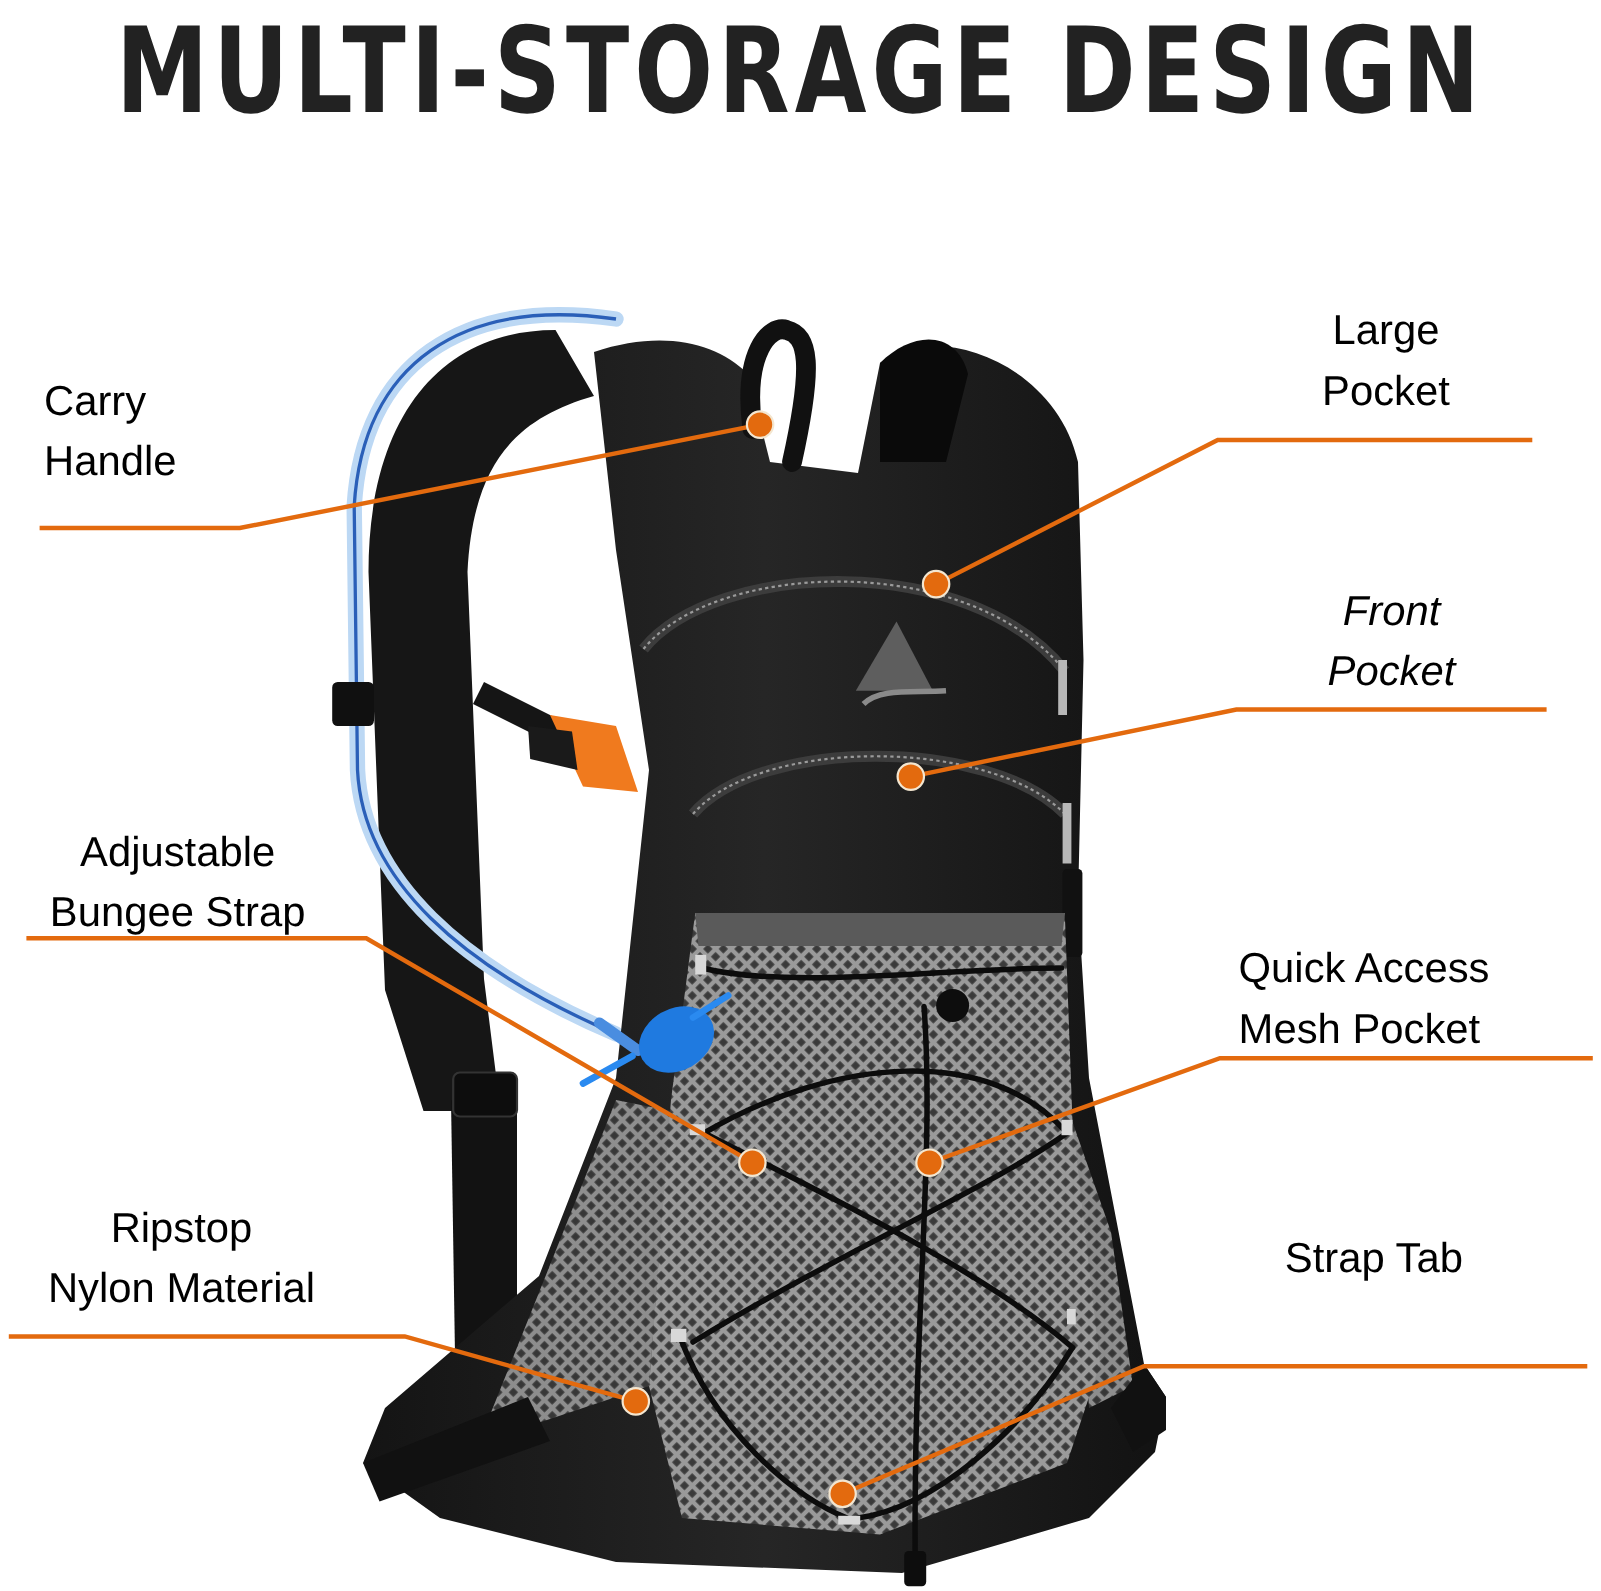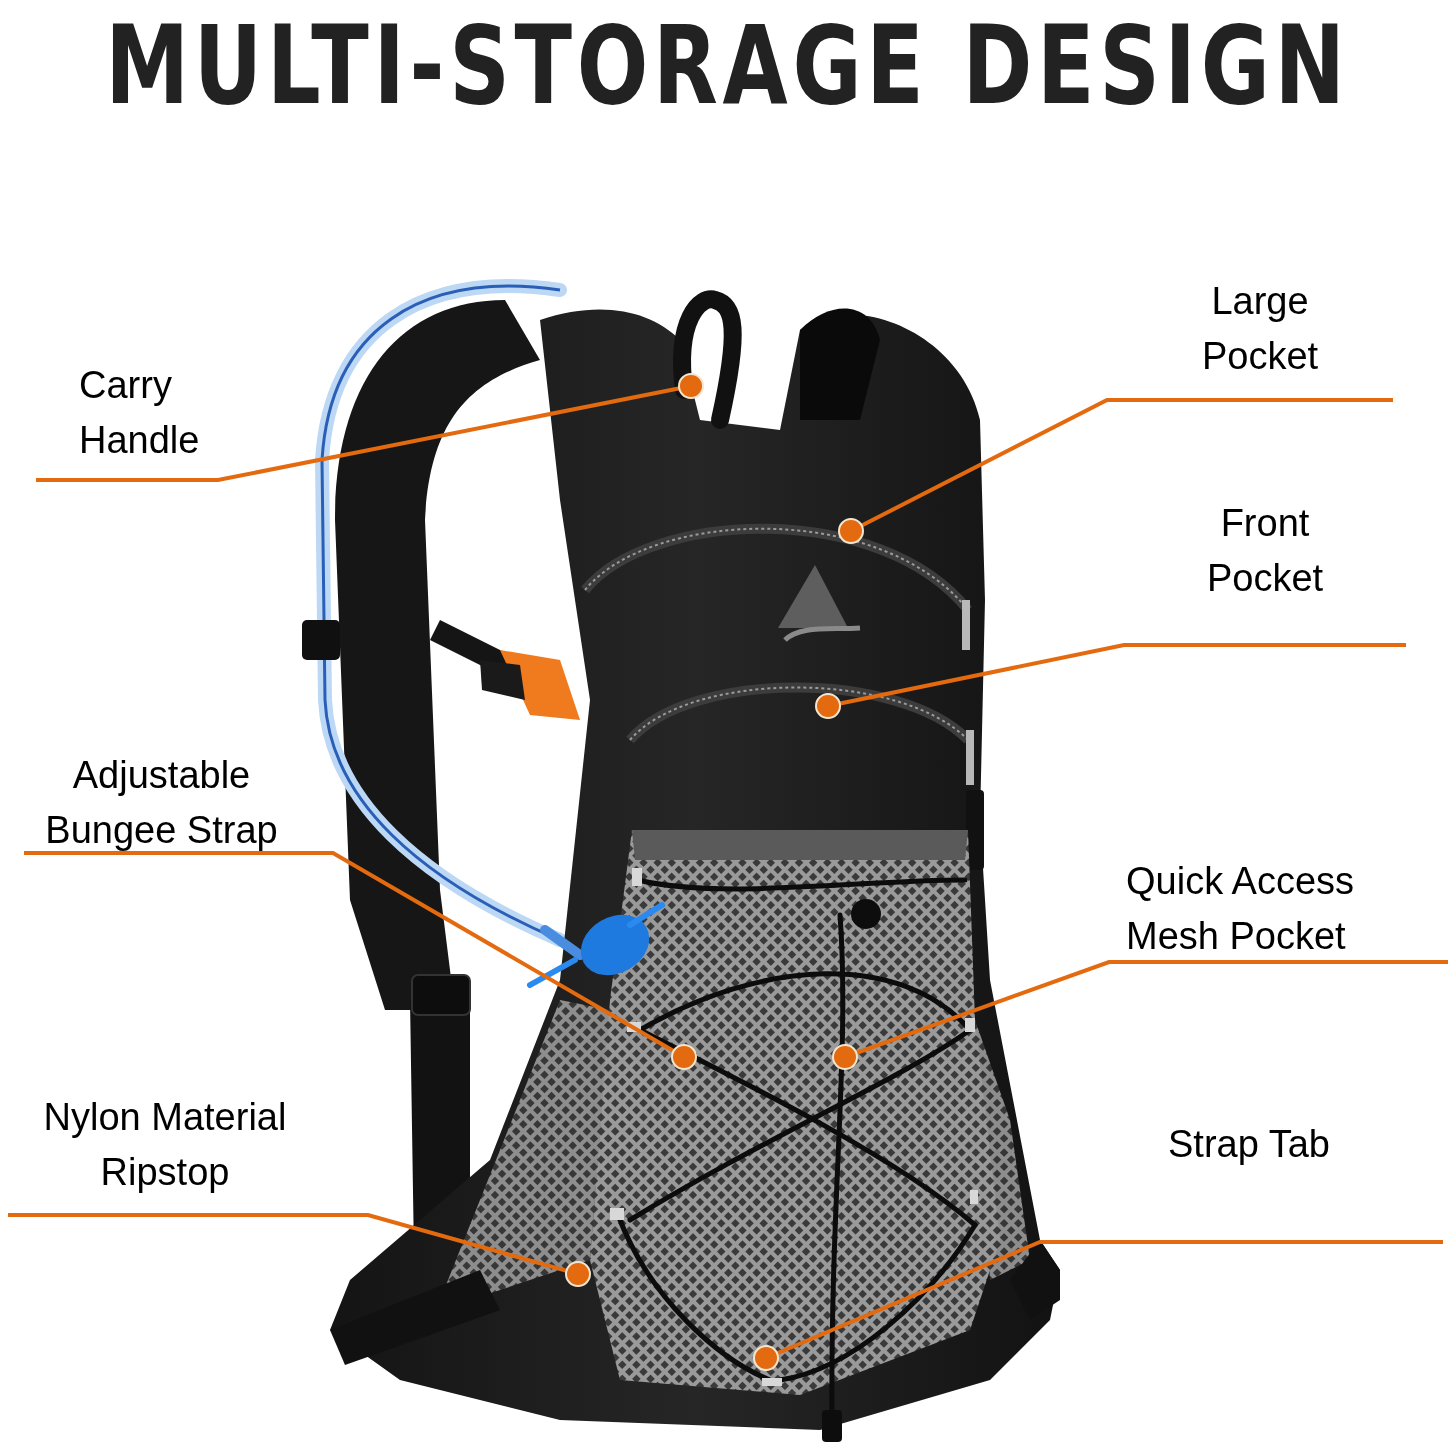--- a/index.html
+++ b/index.html
@@ -148,45 +148,45 @@
     <g>
       <polyline points="8,1215 368,1215 578,1274" fill="none" stroke="#E36A0E" stroke-width="4"></polyline>
       <circle cx="578" cy="1274" r="12" fill="#E36A0E" stroke="#f3e6d0" stroke-width="2"></circle>
     </g>
     <g>
       <polyline points="1443,1242 1040,1242 766,1358" fill="none" stroke="#E36A0E" stroke-width="4"></polyline>
       <circle cx="766" cy="1358" r="12" fill="#E36A0E" stroke="#f3e6d0" stroke-width="2"></circle>
     </g>
   </svg>
 
-<div class="callout-label left" style="left:40px; top:358px;margin-left:39px;">
+<div class="callout-label left" style="left:40px; top:338px;">
   <span>Carry</span>
   <span>Handle</span>
 </div>
 
 <div class="callout-label center" style="left:1150px; top:274px; width:220px;">
   <span>Large</span>
   <span>Pocket</span>
 </div>
 
-<div class="callout-label center" style="left:1155px; top:496px; width:220px;">
+<div class="callout-label center" style="left:1155px; top:529px; width:220px;font-style:italic;">
   <span>Front</span>
   <span>Pocket</span>
 </div>
 
 <div class="callout-label center" style="left:4px; top:720px; width:315px;margin-top:28px;">
   <span>Adjustable</span>
   <span>Bungee Strap</span>
 </div>
 
 <div class="callout-label left" style="left:1126px; top:834px;margin-top:20px;">
   <span>Quick Access</span>
   <span>Mesh Pocket</span>
 </div>
 
 <div class="callout-label center" style="left:4px; top:1090px; width:322px;">
+  <span>Ripstop</span>
   <span>Nylon Material</span>
-  <span>Ripstop</span>
 </div>
 
 <div class="callout-label left" style="left:1168px; top:1117px;">
   <span>Strap Tab</span>
 </div>
 
 </body></html>

